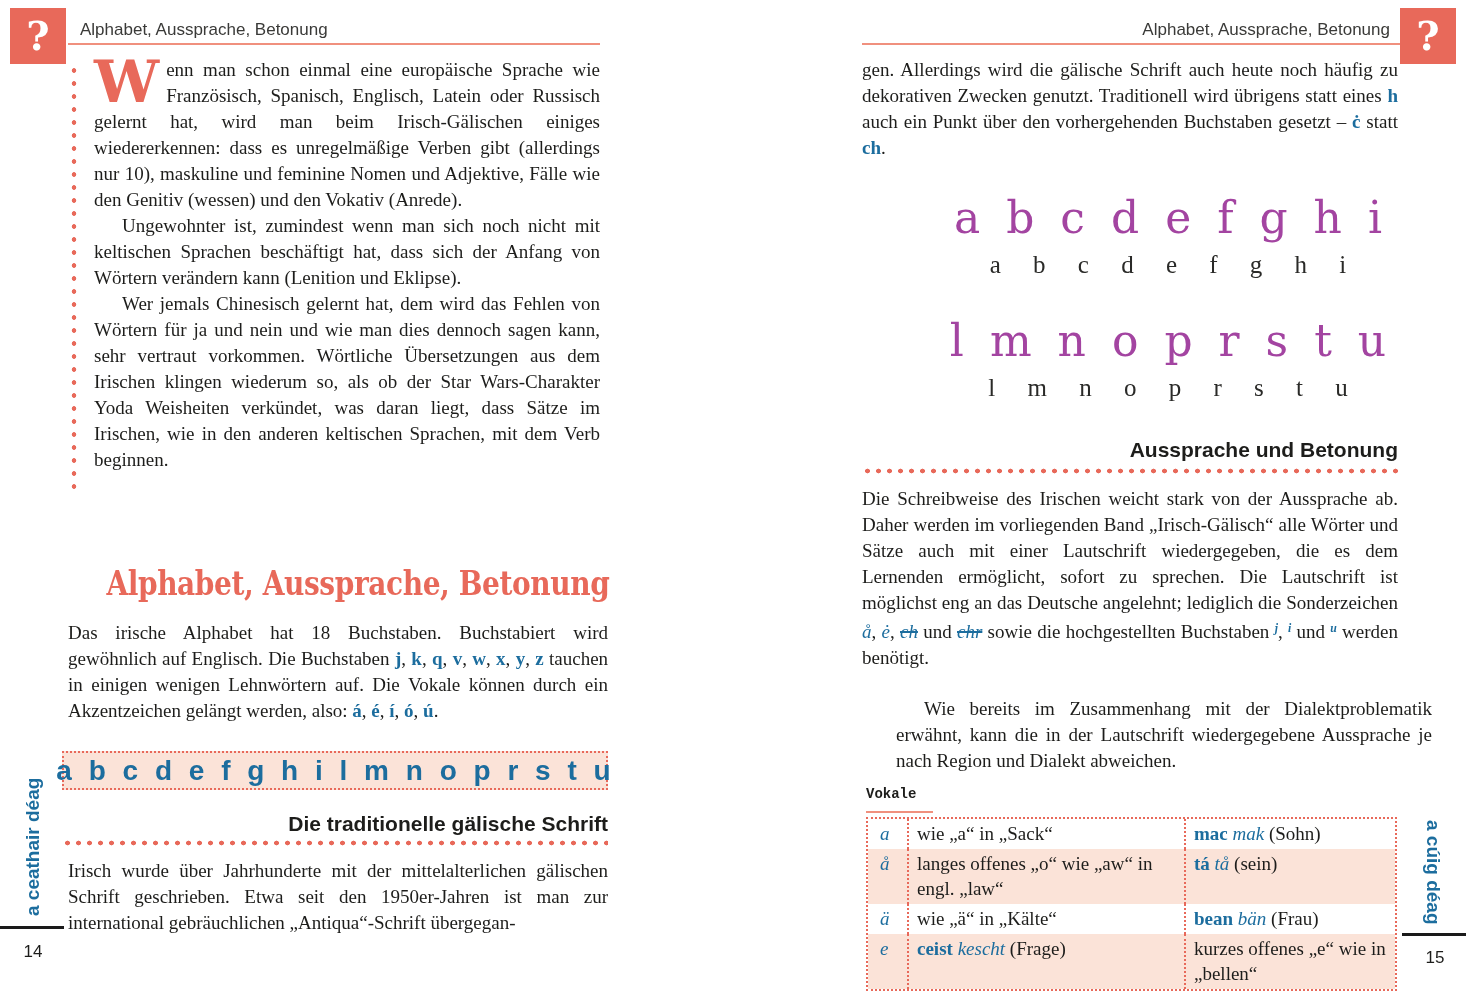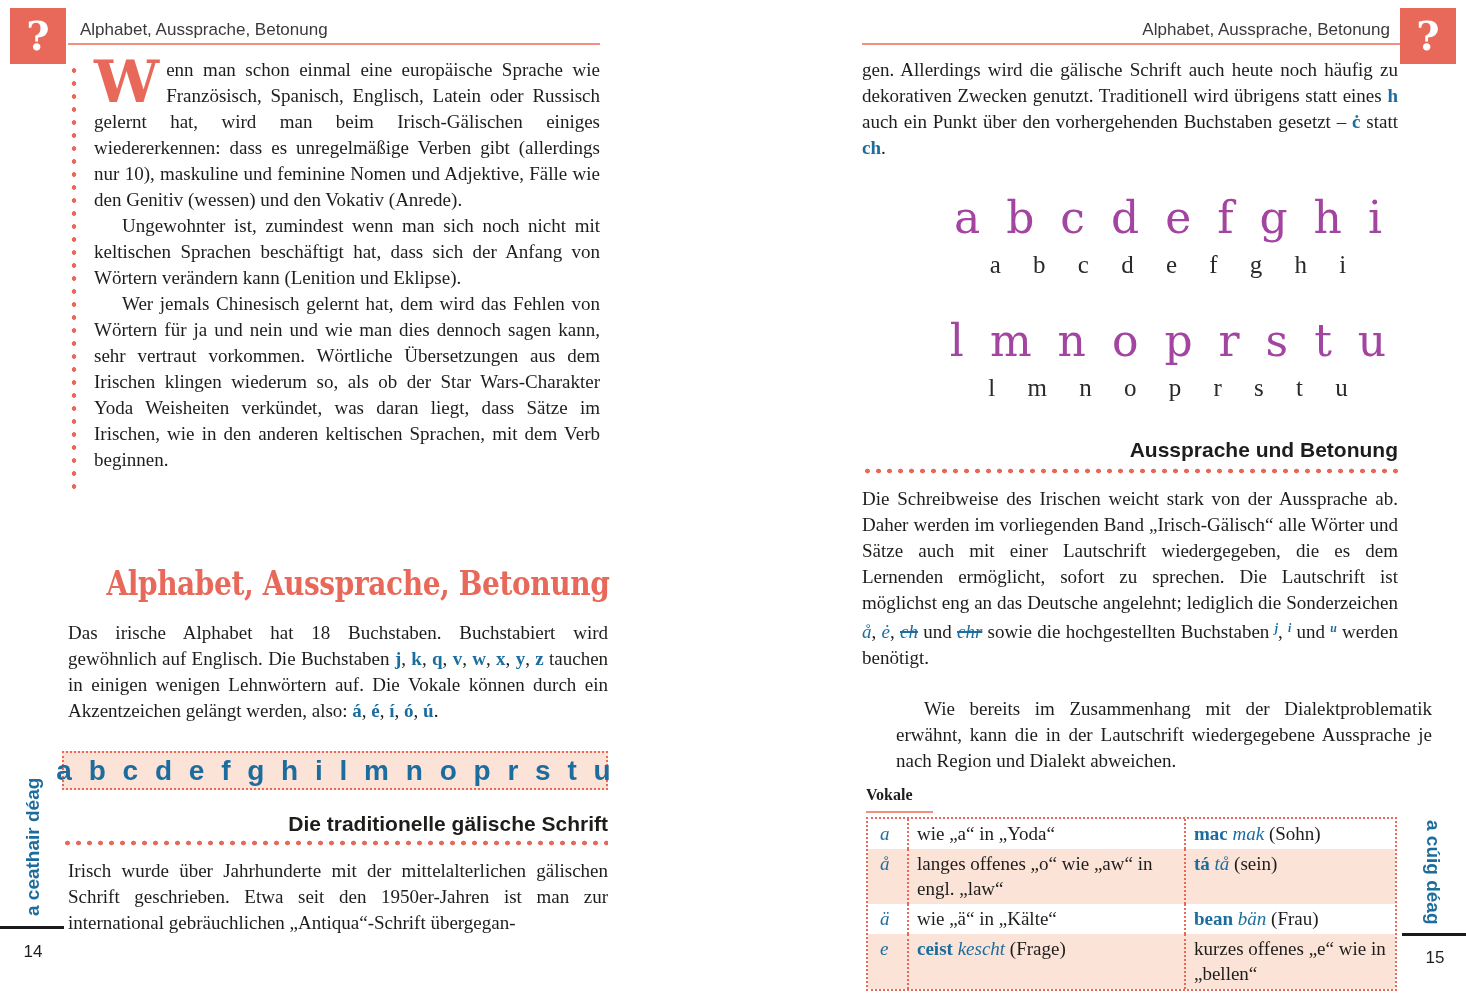--- a/index.html
+++ b/index.html
@@ -40,21 +40,21 @@
   .seg-bb{color:var(--blue);font-weight:700;}
   .seg-bi{color:var(--blue);font-style:italic;}
   .seg-bis{color:var(--blue);font-style:italic;text-decoration:line-through;text-decoration-thickness:1.5px;}
   .seg-sup{color:var(--blue);font-style:italic;font-weight:700;font-size:0.62em;vertical-align:0.5em;}
   
   .gaelic{text-align:center;}
   .g-script{font-family:"DejaVu Serif",serif;font-size:44px;line-height:1;color:var(--purple);word-spacing:12px;margin:0 0 12px 0;}
   .g-latin{font-family:"Liberation Serif",serif;font-size:25px;line-height:1;color:#2a2a28;word-spacing:26px;margin:0;}
   .g-gap{margin-bottom:42px;}
   
-  .vok-label{font-family:Liberation Serif, serif;font-weight:700;font-size:16px;color:var(--ink);}
+  .vok-label{font-family:Liberation Mono, monospace;font-weight:700;font-size:14px;color:var(--ink);}
   .vok-underline{height:2px;background:var(--accent-light);}
   .vtable{border:2px dotted var(--accent);background:#fff;}
   .vrow{display:grid;grid-template-columns:39px 277px 1fr;}
   .vrow.alt{background:var(--pink);}
   .vcell{padding:2px 8px 3px 8px;font-size:19px;line-height:25px;}
   .vcell.letter{font-style:italic;color:var(--blue);padding-left:12px;}
   .vcell.mid,.vcell.ex{border-left:2px dotted var(--accent);}
   
   .margin-label{font-family:"Liberation Sans",sans-serif;font-weight:700;font-size:19px;color:var(--blue);white-space:nowrap;}
   .margin-label.vert-up{writing-mode:vertical-rl;transform:rotate(180deg);}
@@ -117,21 +117,21 @@
 
   <p class="abs para" style="left:862px;top:486px;width:536px;"><span>Die Schreibweise des Irischen weicht stark von der Aussprache ab. Daher werden im vorliegenden Band „Irisch-Gälisch“ alle Wörter und Sätze auch mit einer Lautschrift wiedergegeben, die es dem Lernenden ermöglicht, sofort zu sprechen. Die Lautschrift ist möglichst eng an das Deutsche angelehnt; lediglich die Sonderzeichen </span><span class="seg-bi">å</span><span>, </span><span class="seg-bi">ė</span><span>, </span><span class="seg-bis">ch</span><span> und </span><span class="seg-bis">chr</span><span> sowie die hochgestellten Buchstaben </span><span class="seg-sup">j</span><span>, </span><span class="seg-sup">i</span><span> und </span><span class="seg-sup">u</span><span> werden benötigt.</span></p>
   <p class="abs para indent" style="left:896px;top:696px;width:536px;">Wie bereits im Zusammenhang mit der Dialektproblematik erwähnt, kann die in der Lautschrift wiedergegebene Aussprache je nach Region und Dialekt abweichen.</p>
 
   <div class="abs vok-label" style="left:866px;top:786px;">Vokale</div>
   <div class="abs vok-underline" style="left:866px;top:811px;width:67px;"></div>
 
   <div class="abs vtable" style="left:866px;top:817px;width:527px;">
     <div class="vrow">
       <div class="vcell letter">a</div>
-      <div class="vcell mid">wie „a“ in „Yoda“</div>
+      <div class="vcell mid">wie „a“ in „Sack“</div>
       <div class="vcell ex"><span class="seg-bb">mac</span><span> </span><span class="seg-bi">mak</span><span> (Sohn)</span></div>
     </div>
     <div class="vrow alt">
       <div class="vcell letter">å</div>
       <div class="vcell mid">langes offenes „o“ wie „aw“ in engl. „law“</div>
       <div class="vcell ex"><span class="seg-bb">tá</span><span> </span><span class="seg-bi">tå</span><span> (sein)</span></div>
     </div>
     <div class="vrow">
       <div class="vcell letter">ä</div>
       <div class="vcell mid">wie „ä“ in „Kälte“</div>

